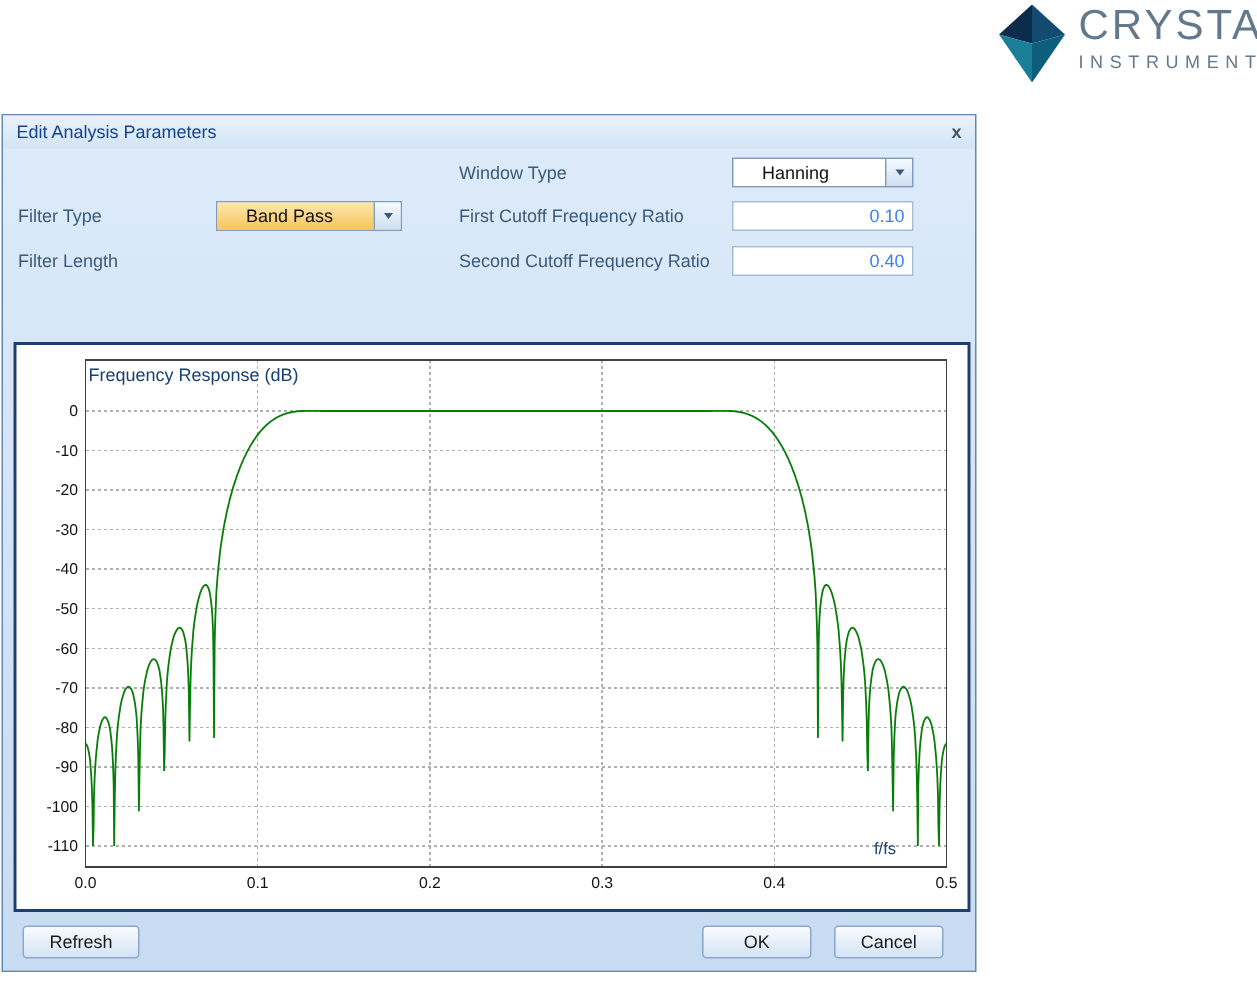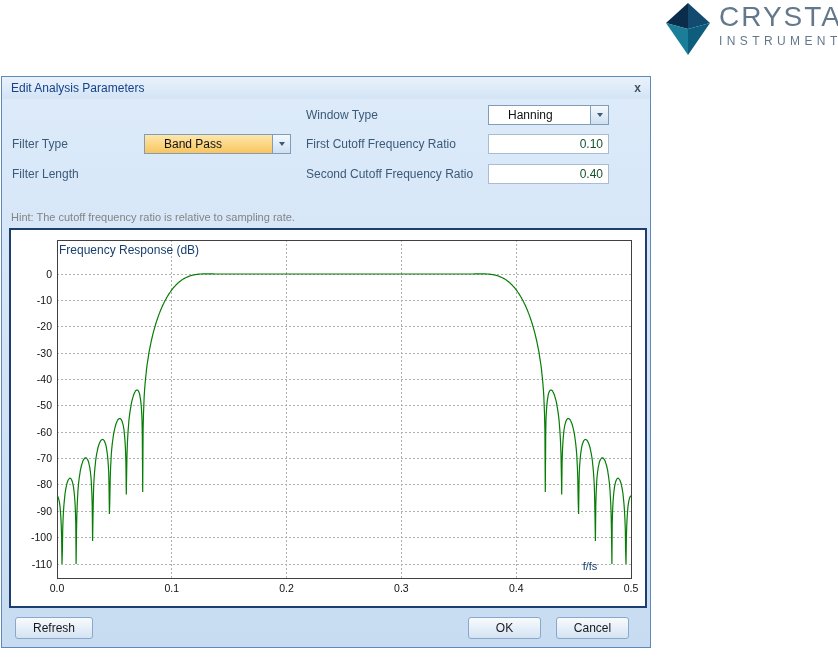--- a/index.html
+++ b/index.html
@@ -24,21 +24,21 @@
   .lbl{position:absolute;font-size:12px;color:#3b5a78;white-space:nowrap;}
   .combo{position:absolute;height:20px;border:1px solid #7f9db9;background:#fff;
     display:flex;box-sizing:border-box;}
   .cval{flex:1;font-size:12px;padding:2px 19px;white-space:nowrap;overflow:hidden;color:#111;}
   .combo.hl .cval{background:linear-gradient(#fde7ac,#f9c55e);}
   .cbtn{width:17px;border-left:1px solid #7f9db9;background:linear-gradient(#f4f9fe,#cfe0f1);
     display:flex;align-items:center;justify-content:center;cursor:pointer;}
   .arrow{width:0;height:0;border-left:3.5px solid transparent;border-right:3.5px solid transparent;
     border-top:4px solid #3a5a7a;}
   .tfield{position:absolute;height:20px;border:1px solid #a9bdd1;box-sizing:border-box;
-    font-size:12px;font-family:inherit;text-align:right;padding:0 5px;background:#fff;color:#14532d;}
+    font-size:12px;font-family:inherit;text-align:right;padding:0 5px;background:#fff;color:#3b82f6;}
   .hint{position:absolute;left:9px;top:134px;font-size:11px;color:#838383;}
   
   .chart{position:absolute;left:7px;top:151px;width:638px;height:380px;
     border:2px solid #1d3e6e;background:#fff;box-sizing:border-box;}
   .chart svg{position:absolute;left:0;top:0;}
   .chart-title{position:absolute;left:48px;top:13px;font-size:12px;font-weight:normal;color:#17406f;}
   .xlabel{position:absolute;left:540px;top:330px;width:78px;text-align:center;
     font-size:11px;font-weight:normal;color:#17406f;}
   #chart-svg .grid{stroke:#b0b0b0;stroke-width:1;stroke-dasharray:2 2;shape-rendering:crispEdges;}
   #chart-svg .plotbox{fill:none;stroke:#404040;stroke-width:1;shape-rendering:crispEdges;}
@@ -74,34 +74,33 @@
 
   <span class="lbl" style="left:304px;top:31px">Window Type</span>
   <div class="combo" style="left:486px;top:28px;width:121px">
     <span class="cval">Hanning</span>
     <span class="cbtn">
       <span class="arrow"></span>
     </span>
   </div>
 
   <span class="lbl" style="left:10px;top:60px">Filter Type</span>
-  <div class="combo hl" style="left:142px;top:57px;width:147px">
+  <div class="combo hl" style="left:142px;top:57px;width:124px">
     <span class="cval">Band Pass</span>
     <span class="cbtn">
       <span class="arrow"></span>
     </span>
   </div>
   <span class="lbl" style="left:304px;top:60px">First Cutoff Frequency Ratio</span>
   <input class="tfield" style="left: 486px; top: 57px; width: 121px;" value="0.10">
 
   <span class="lbl" style="left:10px;top:90px">Filter Length</span>
   <span class="lbl" style="left:304px;top:90px">Second Cutoff Frequency Ratio</span>
   <input class="tfield" style="left: 486px; top: 87px; width: 121px;" value="0.40">
 
-  <div class="hint">Hint: The cutoff frequency ratio is relative to sampling rate.</div>
 
   <div class="chart">
     <svg id="chart-svg" width="634" height="376" viewBox="0 0 634 376">
         <line x1="46" y1="44" x2="620" y2="44" class="grid"></line>
         <text x="41" y="47.5" text-anchor="end" class="tick">0</text>
         <line x1="46" y1="70.36363636363636" x2="620" y2="70.36363636363636" class="grid"></line>
         <text x="41" y="73.86363636363636" text-anchor="end" class="tick">-10</text>
         <line x1="46" y1="96.72727272727272" x2="620" y2="96.72727272727272" class="grid"></line>
         <text x="41" y="100.22727272727272" text-anchor="end" class="tick">-20</text>
         <line x1="46" y1="123.0909090909091" x2="620" y2="123.0909090909091" class="grid"></line>

